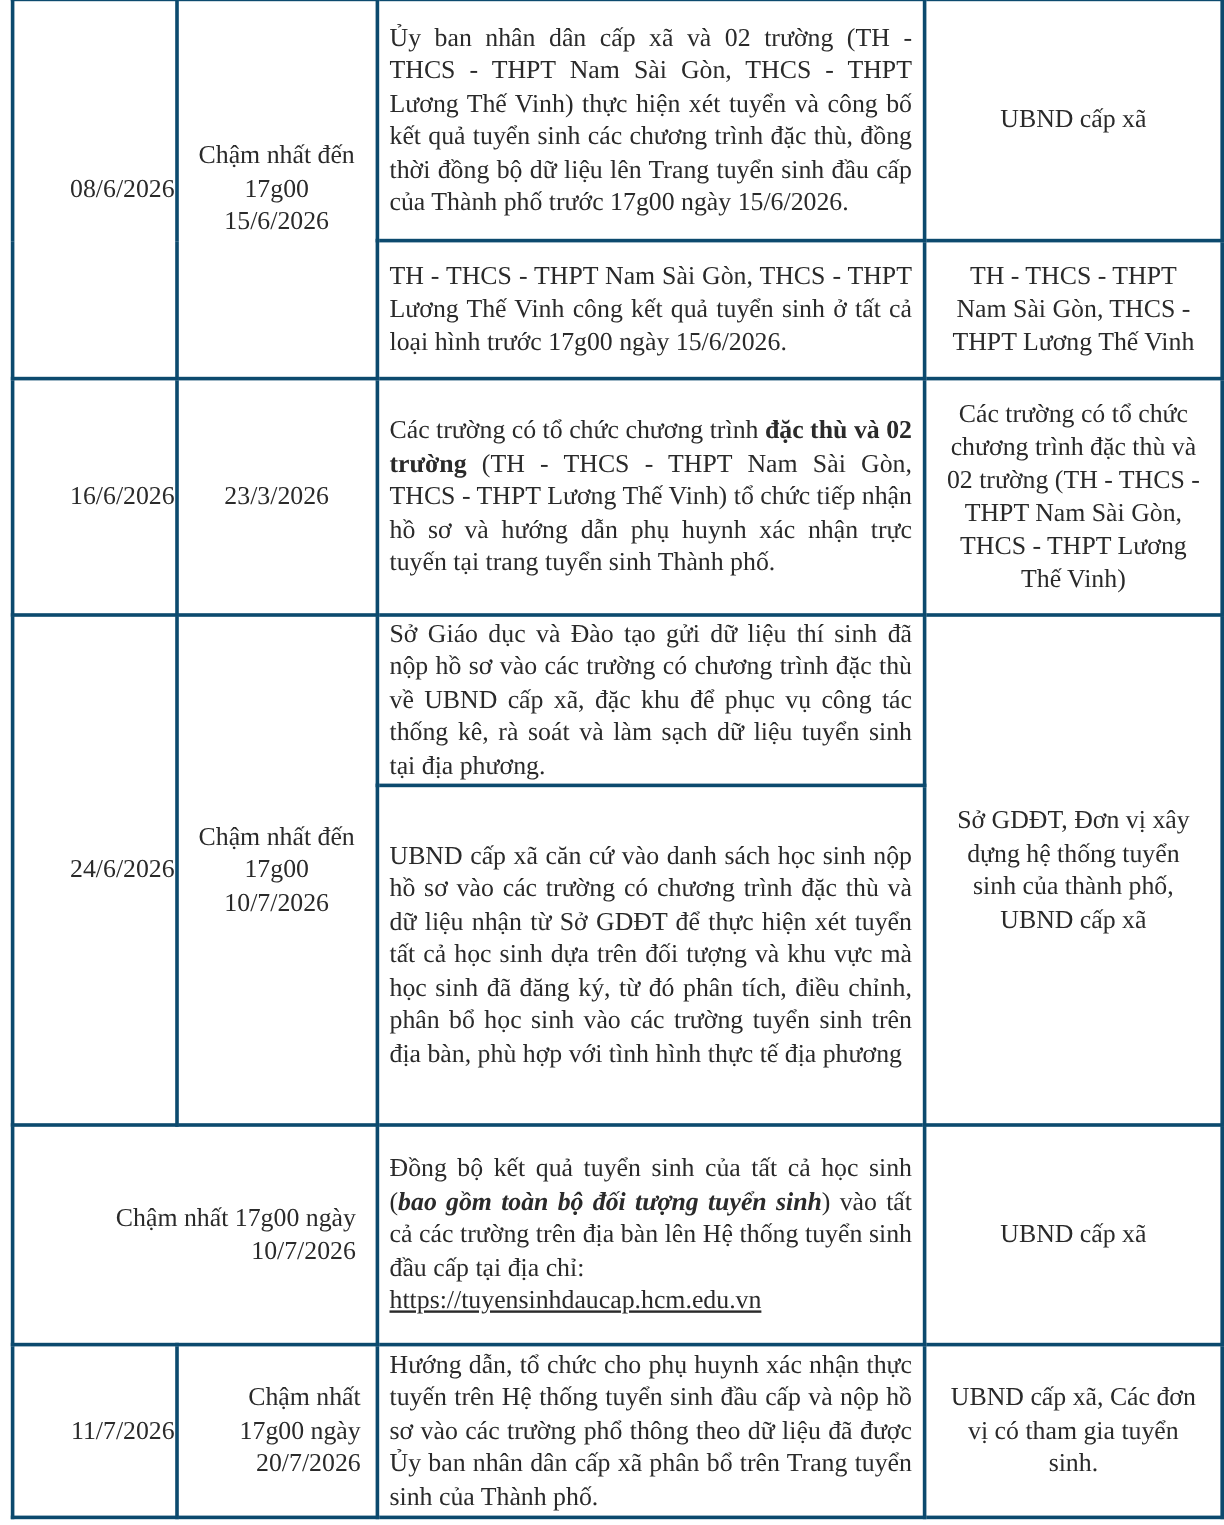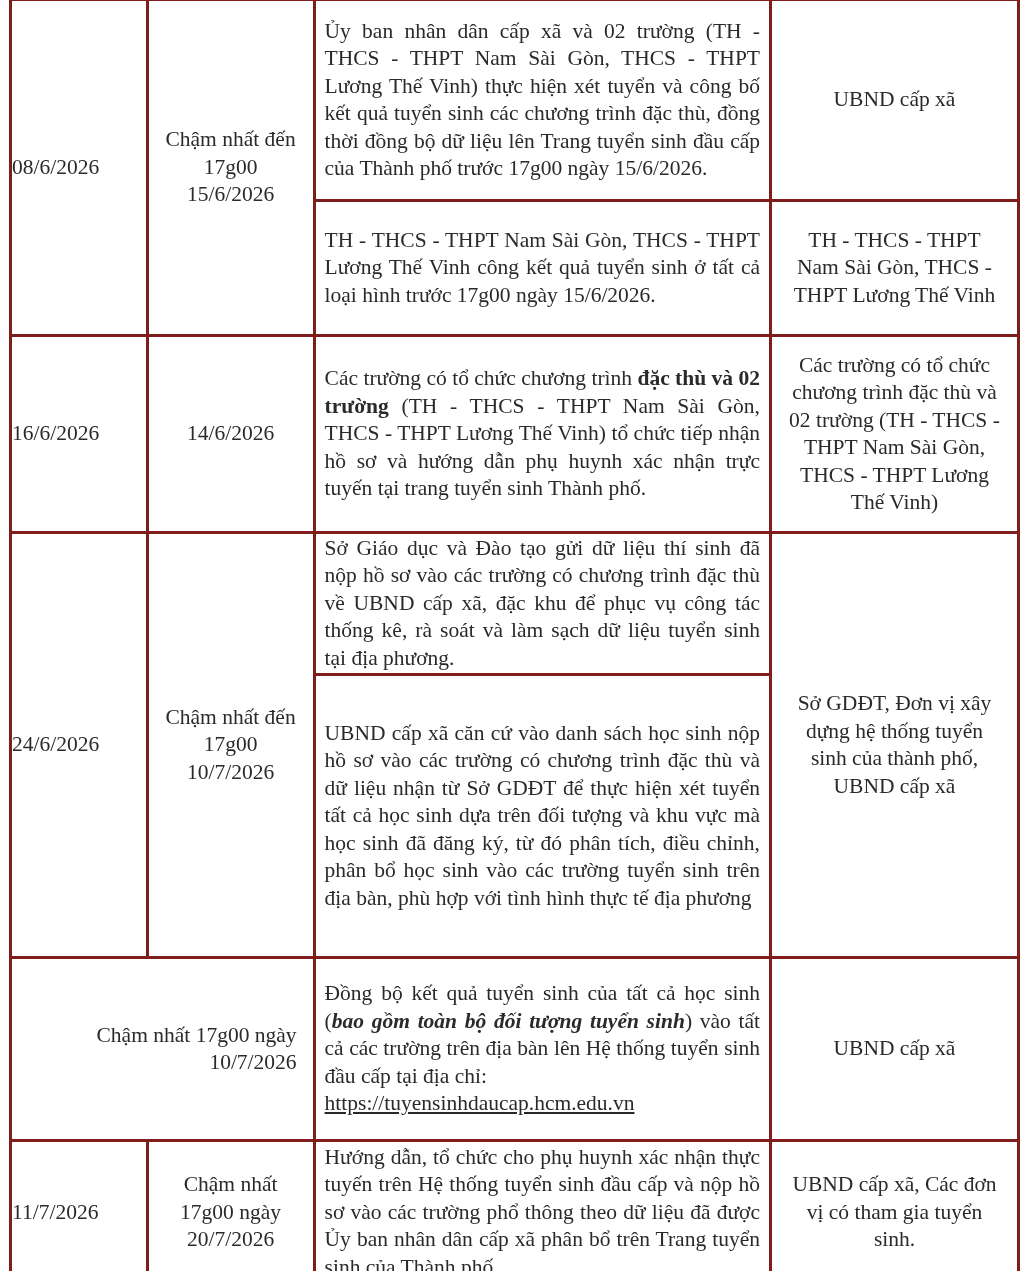--- a/index.html
+++ b/index.html
@@ -1,20 +1,20 @@
 <!DOCTYPE html>
 <html><head>
   <meta charset="utf-8">
   <style>
     html, body { margin: 0; padding: 0; background: #ffffff; }
     body { width: 1020px; height: 1271px; position: relative; overflow: hidden;
            font-family: "Liberation Serif", "DejaVu Serif", serif; color: #2a2a2a; }
     .tbl { position: absolute; left: 9px; top: -2px; border-collapse: collapse; table-layout: fixed; }
-    .tbl td { border: 3px solid #7f1d1d; font-size: 21.5px; line-height: 27.5px; vertical-align: middle; padding: 0; }
-    .c1 { width: 143px; text-align: left; }
+    .tbl td { border: 3px solid #0c4a6e; font-size: 21.5px; line-height: 27.5px; vertical-align: middle; padding: 0; }
+    .c1 { width: 143px; text-align: right; }
     .c2 { width: 146px; text-align: center; }
     .c3 { width: 461px; text-align: justify; padding: 0 9px !important; }
     .c4 { width: 235px; text-align: center; padding: 0 6px !important; }
     .c12 { text-align: right; }
     b { font-weight: bold; }
     .bi { font-weight: bold; font-style: italic; }
     .link { text-decoration: underline; }
     .line { display: block; }
   </style>
 </head>
@@ -30,35 +30,35 @@
     <td class="c2" rowspan="2" style="padding:0 14px;">
       <span>Chậm nhất đến 17g00 15/6/2026</span>
     </td>
     <td class="c3">
       <span>Ủy ban nhân dân cấp xã và 02 trường (TH - THCS - THPT Nam Sài Gòn, THCS - THPT Lương Thế Vinh) thực hiện xét tuyển và công bố kết quả tuyển sinh các chương trình đặc thù, đồng thời đồng bộ dữ liệu lên Trang tuyển sinh đầu cấp của Thành phố trước 17g00 ngày 15/6/2026.</span>
     </td>
     <td class="c4">
       <span>UBND cấp xã</span>
     </td>
   </tr>
-  <tr style="height:135px;">
+  <tr style="height:115px;">
     <td class="c3">
       <span>TH - THCS - THPT Nam Sài Gòn, THCS - THPT Lương Thế Vinh công kết quả tuyển sinh ở tất cả loại hình trước 17g00 ngày 15/6/2026.</span>
     </td>
     <td class="c4" style="padding:0 20px !important;">
       <span>TH - THCS - THPT Nam Sài Gòn, THCS - THPT Lương Thế Vinh</span>
     </td>
   </tr>
 
   <tr style="height:197px;">
     <td class="c1">
       <span>16/6/2026</span>
     </td>
     <td class="c2">
-      <span>14/6/2026</span>
+      <span>23/3/2026</span>
     </td>
     <td class="c3">
       <span>Các trường có tổ chức chương trình </span><b>đặc thù và 02 trường</b><span> (TH - THCS - THPT Nam Sài Gòn, THCS - THPT Lương Thế Vinh) tổ chức tiếp nhận hồ sơ và hướng dẫn phụ huynh xác nhận trực tuyến tại trang tuyển sinh Thành phố.</span>
     </td>
     <td class="c4" style="padding:0 12px !important;">
       <span>Các trường có tổ chức chương trình đặc thù và 02 trường (TH - THCS - THPT Nam Sài Gòn, THCS - THPT Lương Thế Vinh)</span>
     </td>
   </tr>
 
   <tr style="height:142px;">
@@ -91,21 +91,21 @@
     </td>
     <td class="c4">
       <span>UBND cấp xã</span>
     </td>
   </tr>
 
   <tr style="height:144px;">
     <td class="c1">
       <span>11/7/2026</span>
     </td>
-    <td class="c2" style="padding:0 12px;">
+    <td class="c2" style="padding:0 12px;text-align:right;">
       <span>Chậm nhất 17g00 ngày 20/7/2026</span>
     </td>
     <td class="c3">
       <span>Hướng dẫn, tổ chức cho phụ huynh xác nhận thực tuyến trên Hệ thống tuyển sinh đầu cấp và nộp hồ sơ vào các trường phổ thông theo dữ liệu đã được Ủy ban nhân dân cấp xã phân bổ trên Trang tuyển sinh của Thành phố.</span>
     </td>
     <td class="c4" style="padding:0 18px !important;">
       <span>UBND cấp xã, Các đơn vị có tham gia tuyển sinh.</span>
     </td>
   </tr>
 </tbody>

